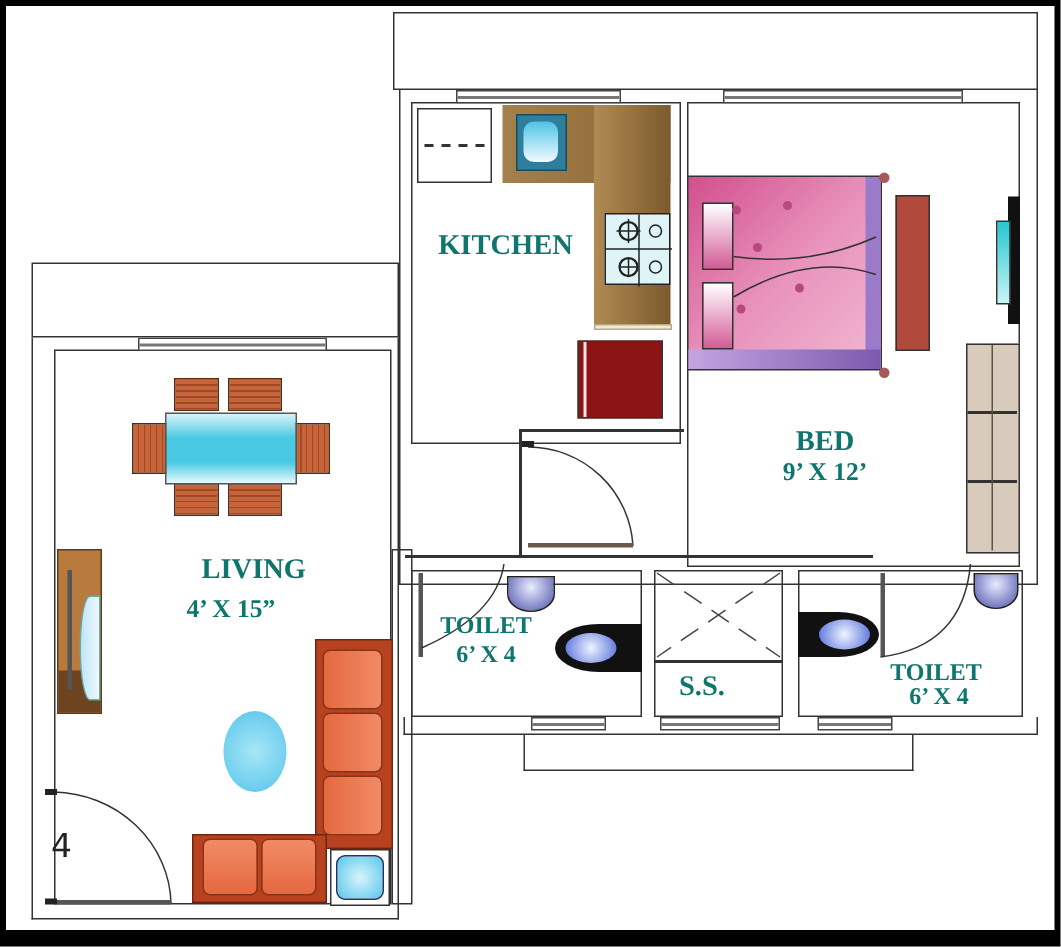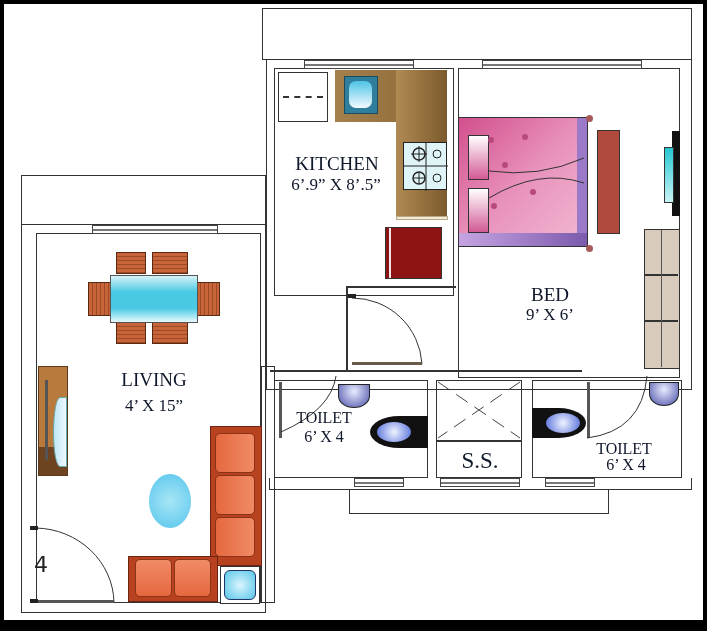--- a/index.html
+++ b/index.html
@@ -1,21 +1,21 @@
 <!DOCTYPE html>
 <html><head>
 <meta charset="utf-8">
 <style>
   html, body { margin:0; padding:0; }
   body { width:707px; height:631px; background:#000; position:relative; overflow:hidden; font-family:"Liberation Serif", serif; }
   #canvas { position:absolute; left:4px; top:4px; width:699px; height:616px; background:#fff; }
   .abs { position:absolute; box-sizing:border-box; }
   .wall { position:absolute; box-sizing:border-box; border:1.5px solid #333; }
   .line { position:absolute; background:#333; }
-  .label { position:absolute; color:#0f172a; text-align:center; white-space:nowrap; line-height:1.1; }
+  .label { position:absolute; color:#0f766e; text-align:center; white-space:nowrap; line-height:1.1;font-weight:bold; }
   .room-name { font-size:19px; }
   .room-dim { font-size:17px; }
   .window { position:absolute; box-sizing:border-box; border:1.5px solid #444; background:#fff; }
   .window::after { content:""; position:absolute; left:0; right:0; top:50%; height:2px; margin-top:-1px; background:#777; }
   svg { position:absolute; overflow:visible; }
 </style>
 </head>
 <body>
 
 <div id="canvas">
@@ -74,21 +74,20 @@
       <circle cx="33" cy="35" r="4" fill="none" stroke="#222"></circle>
       <line x1="22" y1="0" x2="22" y2="48" stroke="#222"></line>
       <line x1="0" y1="23" x2="44" y2="23" stroke="#222"></line>
     </svg>
   </div>
   <div class="abs" style="left:392px;top:212px;width:52px;height:4px;background:#f2ead6;border:1px solid #b9aa85;"></div>
   <div class="abs" style="left:381px;top:223px;width:57px;height:52px;background:#8c1414;border:1px solid #333;">
     <div class="abs" style="left:3px;top:0;width:2px;height:50px;background:#f3e5e5;"></div>
   </div>
   <div class="label room-name" style="left:281px;top:150px;width:104px;">KITCHEN</div>
-  <div class="label room-dim" style="left:277px;top:172px;width:110px;">6’.9” X 8’.5”</div>
 
   <div class="abs" style="left:454px;top:113px;width:130px;height:130px;background:linear-gradient(135deg,#d24f8d 0%,#e892bb 50%,#f2b9d3 100%);border:1.5px solid #333;">
     <div class="abs" style="left:118px;top:0;width:10px;height:128px;background:#9a7ac9;"></div>
     <div class="abs" style="left:0;top:115px;width:128px;height:13px;background:linear-gradient(90deg,#c5a4e2,#7c5aad);"></div>
     <div class="abs" style="left:9px;top:17px;width:21px;height:45px;background:linear-gradient(180deg,#fff,#d35b96);border:1px solid #333;"></div>
     <div class="abs" style="left:9px;top:70px;width:21px;height:45px;background:linear-gradient(180deg,#fff,#d35b96);border:1px solid #333;"></div>
     <svg width="130" height="130">
       <path d="M30 53 Q80 60 125 40" stroke="#333" fill="none"></path>
       <path d="M30 80 Q80 50 125 65" stroke="#333" fill="none"></path>
       <circle cx="32" cy="22" r="3" fill="#b8497f"></circle>
@@ -102,21 +101,21 @@
   <div class="abs" style="left:582px;top:241px;width:7px;height:7px;border-radius:50%;background:#a85a5a;"></div>
   <div class="abs" style="left:593px;top:126px;width:23px;height:104px;background:#b04a3d;border:1.5px solid #333;"></div>
   <div class="abs" style="left:668px;top:127px;width:8px;height:85px;background:#111;"></div>
   <div class="abs" style="left:660px;top:143px;width:10px;height:56px;background:linear-gradient(180deg,#26c7d1,#c8f4f7);border:1px solid #333;"></div>
   <div class="abs" style="left:640px;top:225px;width:36px;height:140px;background:#d8cbbb;border:1.5px solid #333;">
     <div class="abs" style="left:0;top:44px;width:33px;height:2px;background:#333;"></div>
     <div class="abs" style="left:0;top:90px;width:33px;height:2px;background:#333;"></div>
     <div class="abs" style="left:16px;top:0;width:1px;height:137px;background:#555;"></div>
   </div>
   <div class="label room-name" style="left:506px;top:281px;width:80px;">BED</div>
-  <div class="label room-dim" style="left:496px;top:302px;width:100px;">9’ X 6’</div>
+  <div class="label room-dim" style="left:496px;top:302px;width:100px;">9’ X 12’</div>
 
   <svg style="left:344px;top:290px;" width="80" height="76">
     <path d="M4 4 A70 70 0 0 1 74 70" stroke="#333" fill="none"></path>
     <rect x="4" y="68" width="70" height="3" fill="#6a5a4a"></rect>
     <rect x="0" y="0" width="8" height="4" fill="#222"></rect>
   </svg>
 
   <div class="abs" style="left:84px;top:248px;width:110px;height:90px;">
     <div class="abs" style="left:28px;top:0;width:30px;height:22px;background:repeating-linear-gradient(180deg,#c8643a 0 3px,#9e4a26 3px 4px);border:1px solid #5a2a10;"></div>
     <div class="abs" style="left:64px;top:0;width:36px;height:22px;background:repeating-linear-gradient(180deg,#c8643a 0 3px,#9e4a26 3px 4px);border:1px solid #5a2a10;"></div>
@@ -141,21 +140,21 @@
     <div class="abs" style="left:4px;top:90px;width:40px;height:40px;border-radius:5px;background:linear-gradient(90deg,#e5683f,#f08b66);border:1px solid #8a3316;"></div>
   </div>
   <div class="abs" style="left:124px;top:552px;width:90px;height:46px;background:#b8421f;border:1px solid #6b2610;">
     <div class="abs" style="left:6px;top:2px;width:37px;height:38px;border-radius:5px;background:linear-gradient(180deg,#f08b66,#e5683f);border:1px solid #8a3316;"></div>
     <div class="abs" style="left:45px;top:2px;width:37px;height:38px;border-radius:5px;background:linear-gradient(180deg,#f08b66,#e5683f);border:1px solid #8a3316;"></div>
   </div>
   <div class="abs" style="left:216px;top:562px;width:40px;height:38px;border:1px solid #333;background:#fff;">
     <div class="abs" style="left:3px;top:3px;width:32px;height:30px;border-radius:6px;background:radial-gradient(circle,#d8f5fc,#57c6ea);border:1px solid #236;"></div>
   </div>
 
-  <div class="label room-name" style="left:100px;top:366px;width:100px;">LIVING</div>
+  <div class="label room-name" style="left:100px;top:366px;width:100px;text-align:right;">LIVING</div>
   <div class="label room-dim" style="left:100px;top:393px;width:100px;">4’ X 15”</div>
 
   <svg style="left:24px;top:522px;" width="88" height="82">
     <path d="M8 2 A80 76 0 0 1 86 76" stroke="#333" fill="none"></path>
     <rect x="10" y="74" width="76" height="3" fill="#555"></rect>
     <rect x="2" y="0" width="8" height="4" fill="#222"></rect>
     <rect x="2" y="73" width="8" height="4" fill="#222"></rect>
   </svg>
   <div class="abs" style="left:30px;top:548px;font-family:'DejaVu Sans',sans-serif;font-size:22px;color:#222;">4</div>
 
@@ -167,21 +166,21 @@
   <div class="abs" style="left:366px;top:412px;width:58px;height:32px;border-radius:50% 0 0 50%;background:#111;">
     <div class="abs" style="left:7px;top:6px;width:34px;height:20px;border-radius:50%;background:radial-gradient(circle,#eef3ff,#4f6ad8);"></div>
   </div>
   <div class="label" style="left:280px;top:405px;width:80px;font-size:16px;">TOILET</div>
   <div class="label" style="left:280px;top:424px;width:80px;font-size:16px;">6’ X 4</div>
 
   <svg style="left:432px;top:376px;" width="86" height="60">
     <line x1="2" y1="2" x2="84" y2="58" stroke="#444" stroke-dasharray="14 8"></line>
     <line x1="84" y1="2" x2="2" y2="58" stroke="#444" stroke-dasharray="14 8"></line>
   </svg>
-  <div class="label" style="left:444px;top:444px;width:64px;font-size:23px;">S.S.</div>
+  <div class="label" style="left:432px;top:444px;width:64px;font-size:19px;">S.S.</div>
 
   <div class="abs" style="left:583px;top:378px;width:3px;height:56px;background:#555;"></div>
   <svg style="left:583px;top:372px;" width="70" height="70">
     <path d="M60 0 Q55 55 0 62" stroke="#333" fill="none"></path>
   </svg>
   <div class="abs" style="left:645px;top:378px;width:30px;height:24px;border-radius:0 0 50% 50%;background:radial-gradient(circle at 50% 30%,#e8ecff,#4a50a8);border:1px solid #222;"></div>
   <div class="abs" style="left:528px;top:404px;width:54px;height:30px;border-radius:0 50% 50% 0;background:#111;">
     <div class="abs" style="left:14px;top:5px;width:34px;height:20px;border-radius:50%;background:radial-gradient(circle,#eef3ff,#4f6ad8);"></div>
   </div>
   <div class="label" style="left:582px;top:436px;width:76px;font-size:16px;">TOILET</div>

